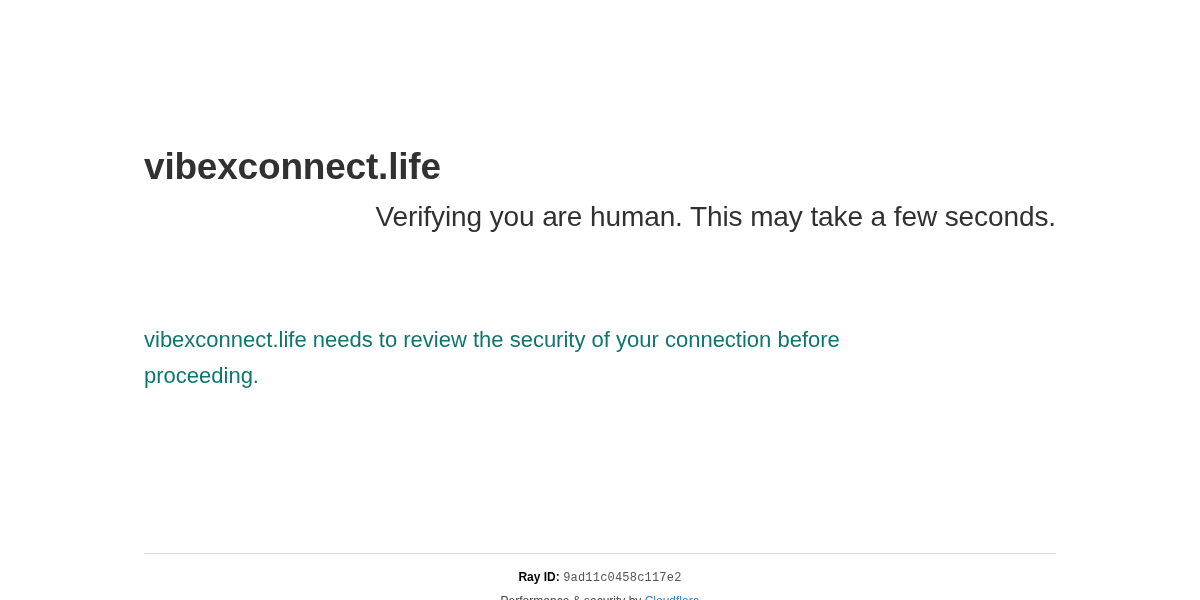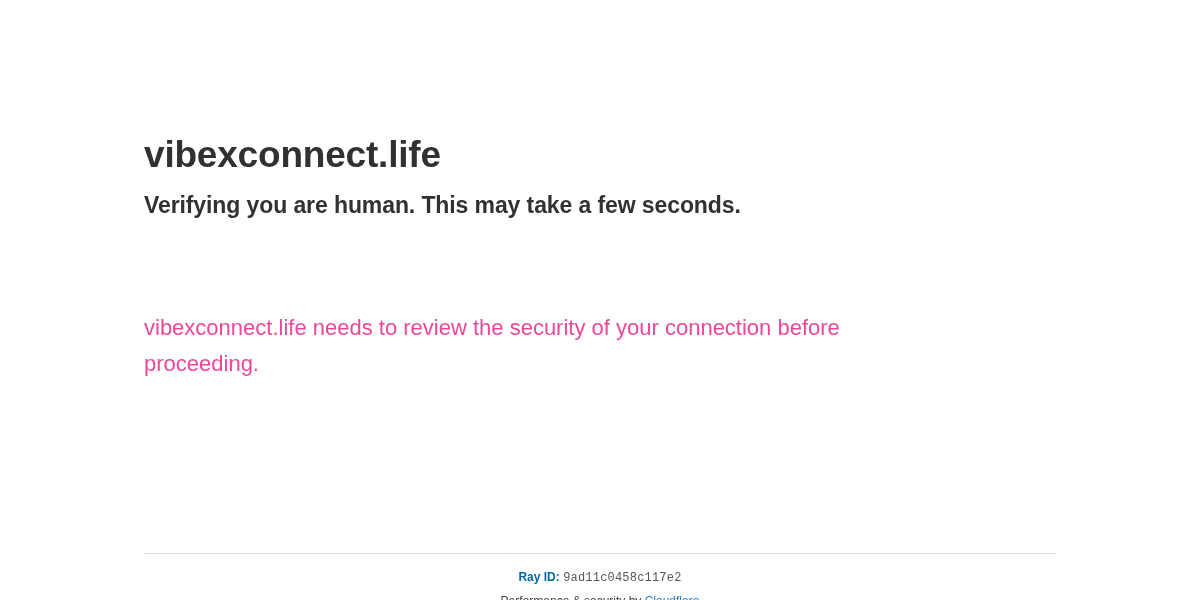--- a/index.html
+++ b/index.html
@@ -18,54 +18,55 @@
   .page {
     position: relative;
     width: 1200px;
     height: 600px;
     box-sizing: border-box;
   }
 
   .content {
     position: absolute;
     left: 144px;
-    top: 0;
+    top: 12px;
     width: 912px;
   }
 
   .title {
     margin: 0;
     padding-top: 132px;
     font-size: 37px;
     line-height: 46px;
     font-weight: 700;
     letter-spacing: -0.2px;
     color: #313131;
   }
 
   .subtitle {
     margin: 0;
     padding-top: 12px;
-    font-size: 23px;
+    font-size: 28px;
     line-height: 30px;
-    font-weight: 700;
+    font-weight: 400;
     letter-spacing: -0.1px;
     color: #313131;
+    text-align: right;
   }
 
   .challenge-slot {
     height: 90px;
   }
 
   .body-text {
     margin: 0;
     font-size: 22px;
     line-height: 36px;
     font-weight: 400;
-    color: #ec4899;
+    color: #0f766e;
     width: 800px;
   }
 
   .footer {
     position: absolute;
     left: 144px;
     top: 553px;
     width: 912px;
     border-top: 1px solid #d9d9d9;
     padding-top: 0;
@@ -77,21 +78,21 @@
     padding-top: 16px;
     font-size: 12px;
     line-height: 14px;
     color: #444444;
     text-align: center;
   }
 
   .ray-label {
     font-family: "Liberation Sans", sans-serif;
     font-weight: 700;
-    color: #0369a1;
+    color: #000000;
   }
 
   .ray-value {
     font-family: "Liberation Mono", monospace;
     font-weight: 400;
     color: #555555;
     letter-spacing: 0.2px;
     margin-top: 20px;
   }
 

